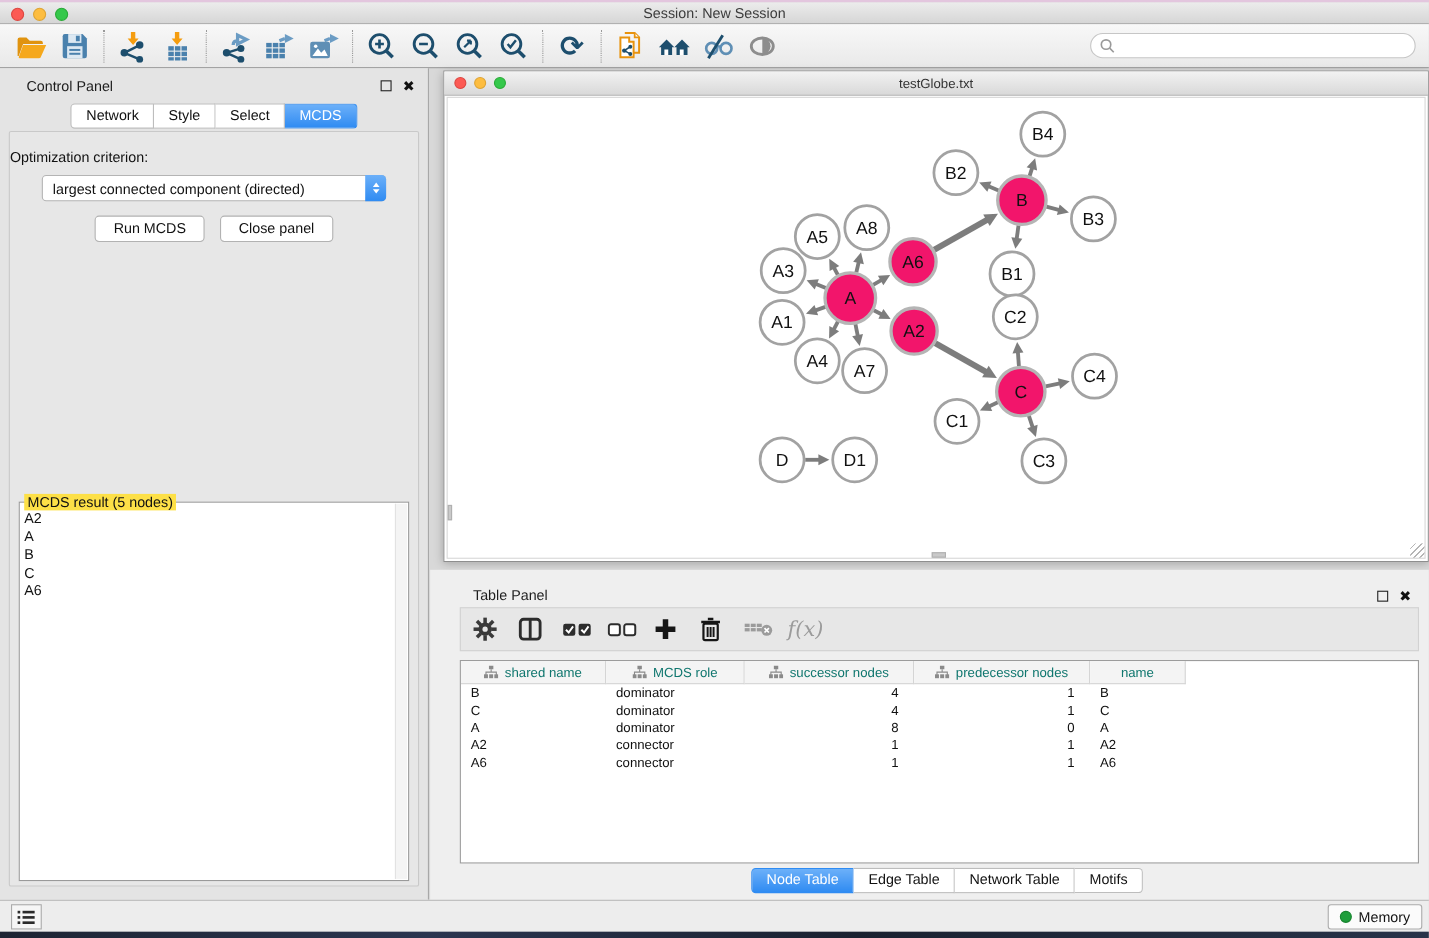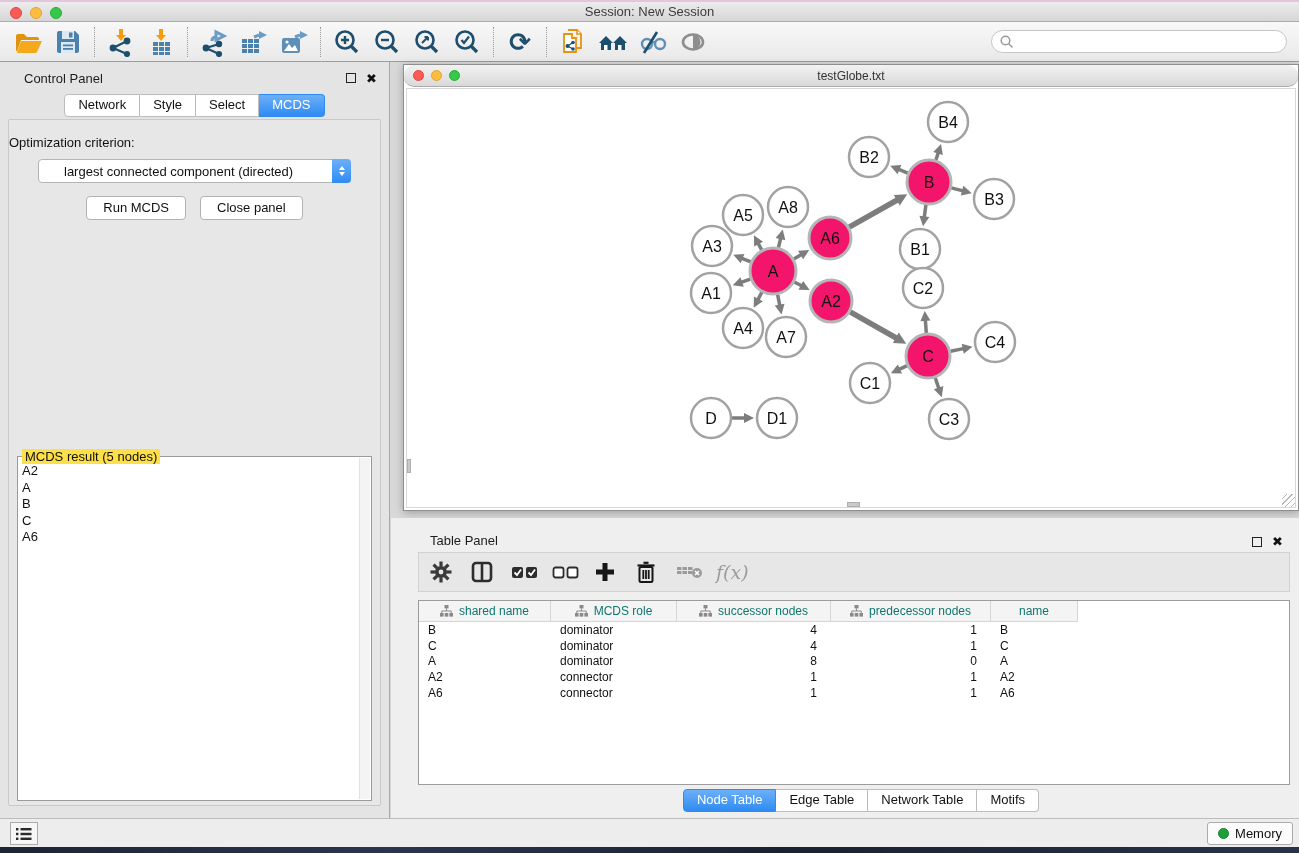--- a/index.html
+++ b/index.html
@@ -39,39 +39,39 @@
     padding:3px 13px 4px; line-height:1.1; }
   .tab:first-child { border-left:1px solid #bdbdbd; border-radius:4px 0 0 4px; }
   .tab:last-child { border-radius:0 4px 4px 0; }
   .tab.active { background:linear-gradient(var(--accent-light),var(--accent)); color:#fff; border-color:var(--accent); }
 
   .cp-content { position:absolute; left:8px; right:8px; top:57px; bottom:12px;
     background:#e7e7e7; border:1px solid #c9c9c9; border-radius:2px; }
   .opt-label { font-size:13px; color:#111; margin-top:15px; }
   .criterion-select { position:relative; margin:9px auto 0; width:313px; height:24px; background:#fff;
     border:1px solid #b4b4b4; border-radius:4px; display:flex; align-items:center; }
-  .criterion-text { font-size:13px; color:#111; padding-left:25px; white-space:nowrap; }
+  .criterion-text { font-size:13px; color:#111; padding-left:9px; white-space:nowrap; }
   .select-stepper { position:absolute; right:-1px; top:-1px; width:19px; height:24px;
     background:linear-gradient(var(--accent-light),var(--accent)); border-radius:0 4px 4px 0;
     display:flex; flex-direction:column; align-items:center; justify-content:center; gap:2px; }
   .tri-up { width:0; height:0; border-left:3.5px solid transparent; border-right:3.5px solid transparent; border-bottom:4.5px solid #fff; }
   .tri-down { width:0; height:0; border-left:3.5px solid transparent; border-right:3.5px solid transparent; border-top:4.5px solid #fff; }
   .cp-buttons { display:flex; justify-content:center; gap:14px; margin-top:13px; }
   .push-btn { font-size:13px; color:#111; background:#fff; border:1px solid #b2b2b2; border-radius:4px; padding:3px 16px 4px; }
 
   .result-box { position:absolute; left:8px; right:8px; top:336px; bottom:4px; border:1px solid #9a9a9a; background:#fff; }
   .result-legend { position:absolute; top:-8px; left:4px; background:#fde047; font-size:13px; color:#111; padding:0 3px; }
   .result-list { padding:6px 2px 0 4px; font-size:13px; color:#111; line-height:16.5px; }
   .result-scroll { position:absolute; right:1px; top:1px; bottom:1px; width:11px; background:#f4f4f4; border-left:1px solid #e2e2e2; }
 
   
   .net-window { position:absolute; left:403px; top:64px; width:896px; height:447px;
     background:#fff; border:1px solid #8e8e8e; box-shadow:0 2px 8px rgba(0,0,0,0.25); }
   .net-titlebar { height:22px; background:linear-gradient(#f2f2f2,#d9d9d9); border-bottom:1px solid #ababab;
-    display:flex; align-items:center; justify-content:center; position:relative;border-radius:10px; }
+    display:flex; align-items:center; justify-content:center; position:relative; }
   .net-title { font-size:12px; color:#333; }
   .net-lights { position:absolute; left:9px; top:5px; display:flex; gap:7px; }
   .net-lights .light { width:11px; height:11px; }
   .net-canvas { position:absolute; left:2px; right:2px; top:23px; bottom:2px; background:#fff; border:1px solid #d8d8d8; }
   .vscroll-thumb { position:absolute; left:0px; top:370px; width:4px; height:14px; background:#c9c9c9; border:1px solid #b0b0b0; }
   .hscroll-thumb { position:absolute; left:440px; bottom:0px; width:13px; height:5px; background:#c9c9c9; border:1px solid #b0b0b0; }
   .resize-grip { position:absolute; right:0; bottom:0; width:13px; height:13px;
     background:repeating-linear-gradient(135deg,transparent 0 3px,#b5b5b5 3px 4px); }
 
   

